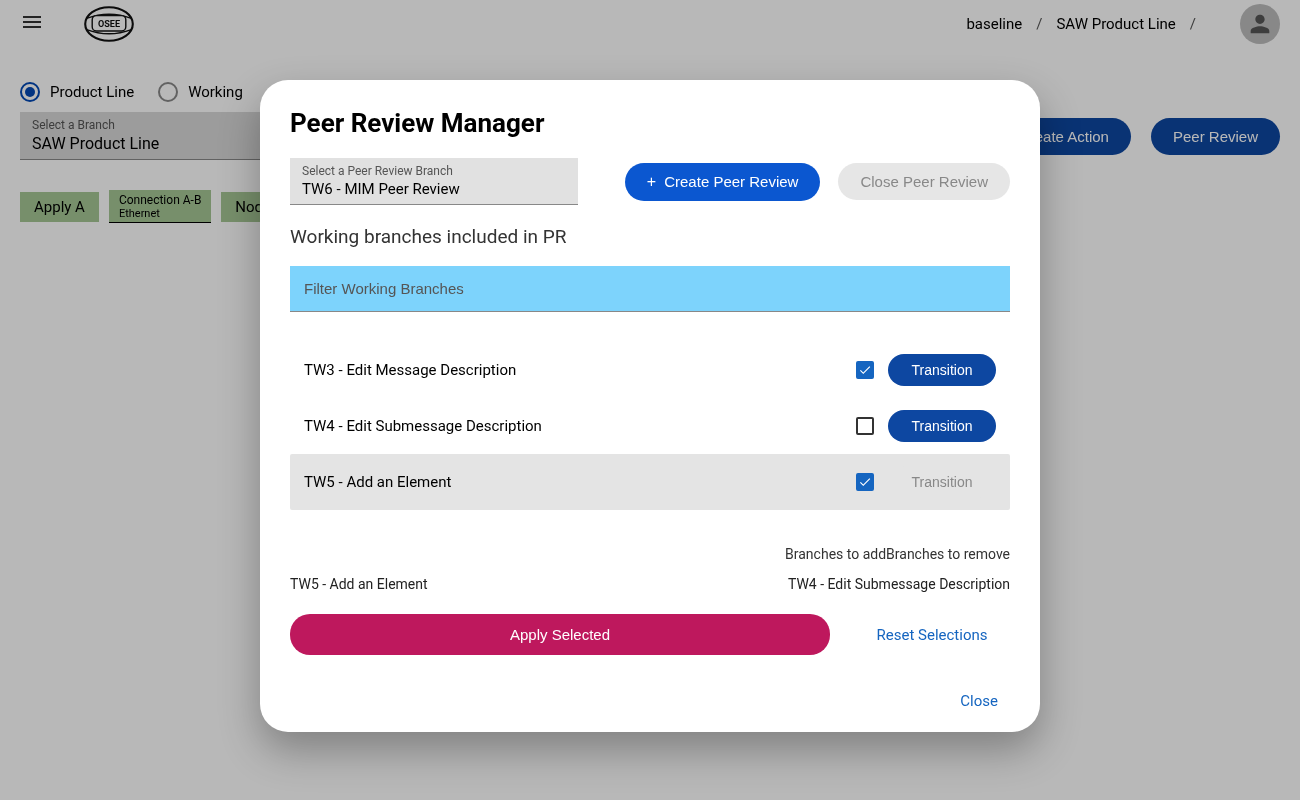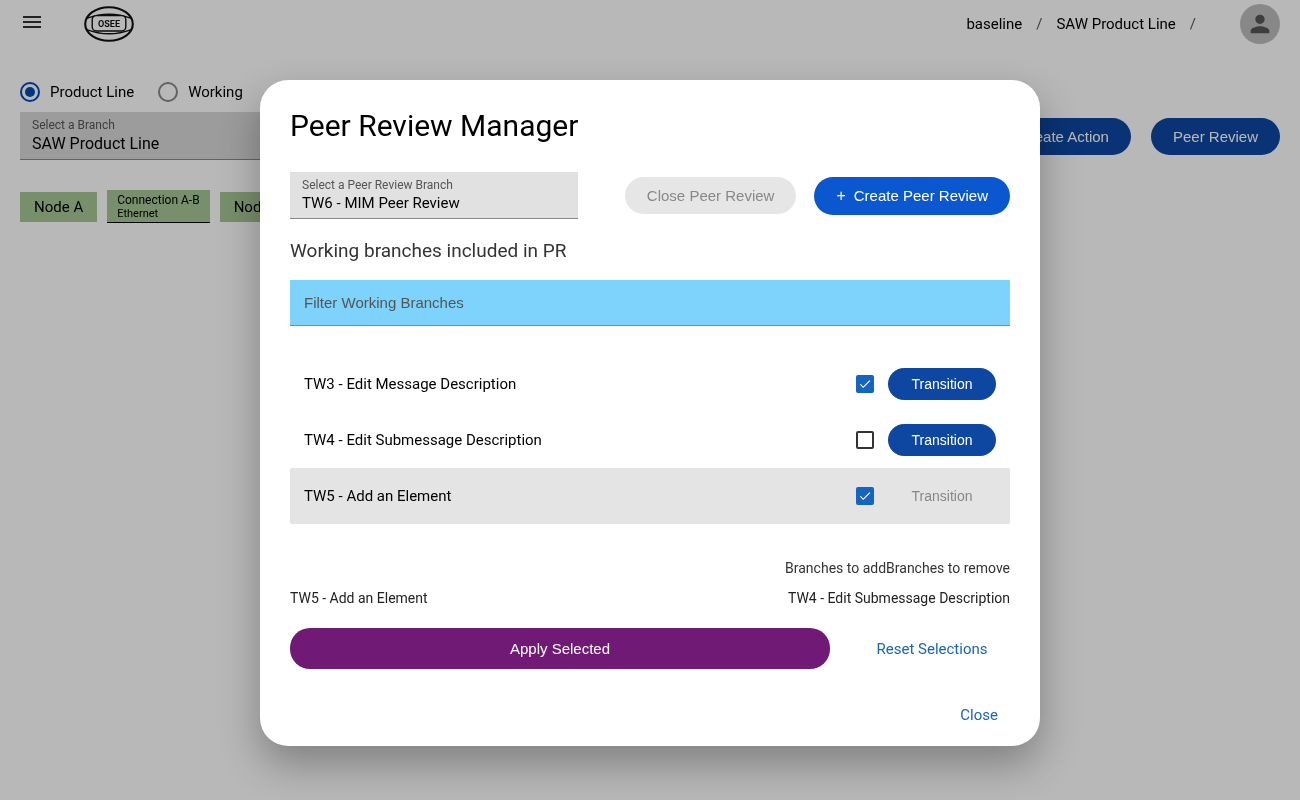--- a/index.html
+++ b/index.html
@@ -105,21 +105,21 @@
   .dialog {
     position: absolute;
     top: 80px; left: 260px;
     width: 780px;
     background: #fff;
     border-radius: 28px;
     box-shadow: 0 18px 40px rgba(0,0,0,0.3);
     padding: 28px 30px 22px;
   }
   .dialog h2 {
-    font-size: 30px; font-weight: 400; margin-bottom: 29px;
+    font-size: 26px; font-weight: 700; margin-bottom: 20px;
   }
   .pr-top-row {
     display: flex; align-items: center; gap: 18px; margin-bottom: 20px;
   }
   .pr-branch-select {
     width: 288px;
     background: #e1e1e1;
     border-bottom: 1px solid #888;
     padding: 6px 12px 4px;
   }
@@ -179,21 +179,21 @@
     font-size: 14px; color: #222;
   }
 
   .actions-row {
     display: flex; align-items: center; gap: 24px;
     margin-top: 22px;
   }
   .apply-btn {
     flex: 0 0 540px;
     border: none; border-radius: 20px;
-    background: #701a75; color: #fff;
+    background: #be185d; color: #fff;
     padding: 12px 0;
     font-size: 15px;
     text-align: center;
   }
   .reset-link {
     color: #1565c0; font-size: 15px; cursor: pointer;
     flex: 1; text-align: center;
   }
 
   .close-row { text-align: right; margin-top: 36px; }
@@ -247,44 +247,44 @@
   <div class="top-row">
     <div class="branch-select">
       <div class="small-label">Select a Branch</div>
       <div class="value">SAW Product Line</div>
     </div>
     <button class="btn">Create Action</button>
     <button class="btn">Peer Review</button>
   </div>
 
   <div class="graph">
-    <div class="node">Node A</div>
+    <div class="node">Apply A</div>
     <div class="edge">
       <div class="edge-name">Connection A-B</div>
       <div class="edge-type">Ethernet</div>
     </div>
     <div class="node">Node B</div>
   </div>
 </div>
 
 <div class="scrim"></div>
 
 <div class="dialog">
   <h2>Peer Review Manager</h2>
 
   <div class="pr-top-row">
     <div class="pr-branch-select">
       <div class="small-label">Select a Peer Review Branch</div>
       <div class="value">TW6 - MIM Peer Review</div>
     </div>
     <div class="gap"></div>
-    <button class="btn disabled">Close Peer Review</button>
     <button class="btn primary-blue">
       <span class="plus">+</span><span>Create Peer Review</span>
     </button>
+    <button class="btn disabled">Close Peer Review</button>
   </div>
 
   <div class="section-label">Working branches included in PR</div>
 
   <input class="filter-input" placeholder="Filter Working Branches" style="">
 
   <div class="branch-list" id="branch-list">
       <div class="branch-row">
         <div class="name">TW3 - Edit Message Description</div>
         <span class="checkbox checked">

